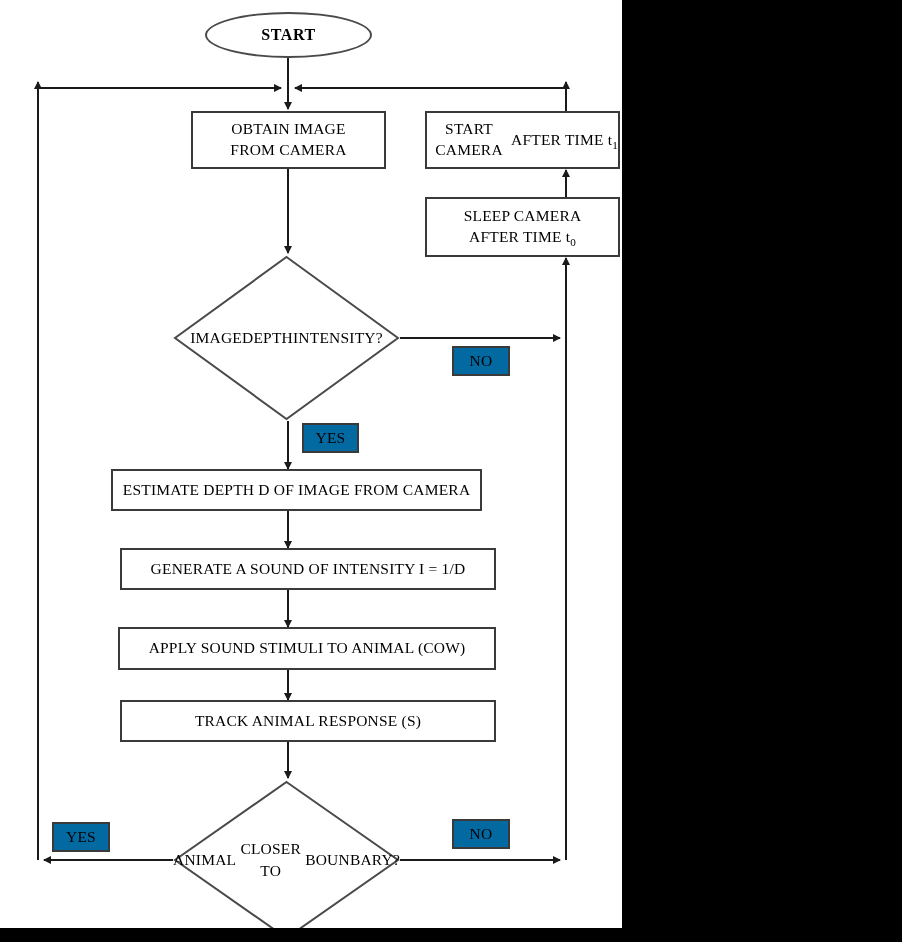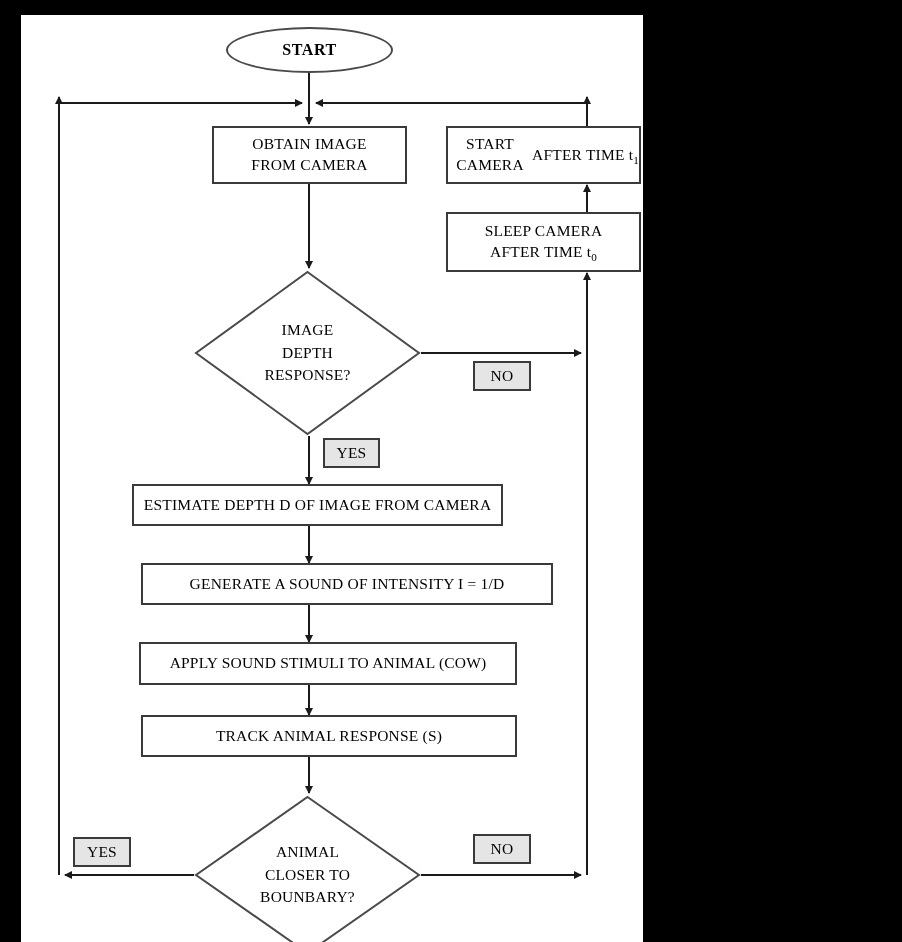--- a/index.html
+++ b/index.html
@@ -15,26 +15,25 @@
   }
   #flowchart-root {
     position: relative;
     width: 902px;
     height: 942px;
     background: #000000;
   }
   #canvas-area {
     position: absolute;
     left: 0;
-    top: 15px;
+    top: 0;
     width: 622px;
     height: 928px;
     background: #ffffff;
     overflow: hidden;
-    margin-left: 21px;
   }
   #edges-layer {
     position: absolute;
     left: 0;
     top: 0;
     width: 622px;
     height: 928px;
   }
   .node {
     position: absolute;
@@ -50,21 +49,21 @@
     border: 2px solid #3a3a3a;
     font-size: 15.5px;
     letter-spacing: 0.2px;
     line-height: 1.35;
     font-family: Liberation Serif, serif;
   }
   .label-box {
     border: 2px solid #3a3a3a;
     font-size: 15.5px;
     letter-spacing: 0.2px;
-    background: #e5e5e5;
+    background: #0369a1;
     z-index: 5;
   }
   .terminal-ellipse {
     border: 2px solid #4a4a4a;
     border-radius: 50%;
     font-size: 16px;
     font-weight: bold;
     letter-spacing: 0.6px;
   }
   .diamond-wrap {
@@ -77,21 +76,21 @@
     top: 0;
     display: block;
   }
   .diamond-text {
     position: absolute;
     left: 0;
     top: 0;
     width: 100%;
     height: 100%;
     display: flex;
-    flex-direction: column;
+    flex-direction: row;
     align-items: center;
     justify-content: center;
     font-size: 15.5px;
     line-height: 1.45;
     letter-spacing: 0.2px;
     color: #000000;
     text-align: center;
   }
   .sub {
     font-size: 0.72em;
@@ -173,37 +172,37 @@
       <span class="nowrap"><span>AFTER TIME t</span><span class="sub">0</span></span>
     </div>
 
     <div class="diamond-wrap" style="left:173px; top:255px; width:227px; height:166px;">
       <svg width="227" height="166" viewBox="0 0 227 166">
         <polygon points="113.5,2 225,83 113.5,164 2,83" fill="#ffffff" stroke="#4a4a4a" stroke-width="2"></polygon>
       </svg>
       <div class="diamond-text">
         <span>IMAGE</span>
         <span>DEPTH</span>
-        <span>RESPONSE?</span>
+        <span>INTENSITY?</span>
       </div>
     </div>
 
     <div class="node label-box" style="left:452px; top:346px; width:58px; height:30px;">
       <span>NO</span>
     </div>
 
     <div class="node label-box" style="left:302px; top:423px; width:57px; height:30px;">
       <span>YES</span>
     </div>
 
     <div class="node process-box" style="left:111px; top:469px; width:371px; height:42px;">
       <span>ESTIMATE DEPTH D OF IMAGE FROM CAMERA</span>
     </div>
 
-    <div class="node process-box" style="left:120px; top:548px; width:412px; height:42px;">
+    <div class="node process-box" style="left:120px; top:548px; width:376px; height:42px;">
       <span>GENERATE A SOUND OF INTENSITY I = 1/D</span>
     </div>
 
     <div class="node process-box" style="left:120px; top:700px; width:376px; height:42px;">
       <span>TRACK ANIMAL RESPONSE (S)</span>
     </div>
 
     <div class="node process-box" style="left:118px; top:627px; width:378px; height:43px;">
       <span>APPLY SOUND STIMULI TO ANIMAL (COW)</span>
     </div>

